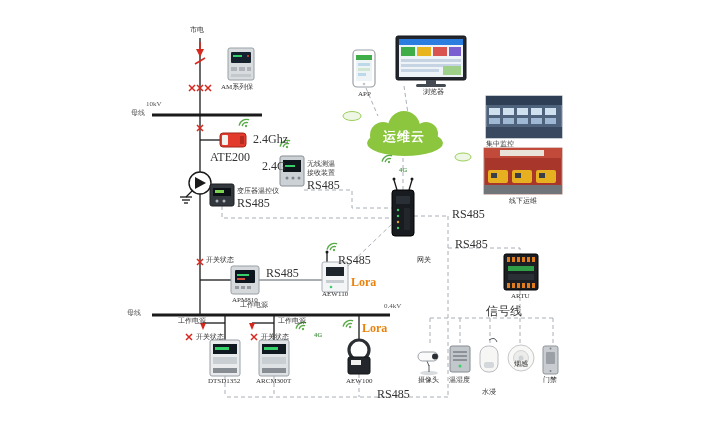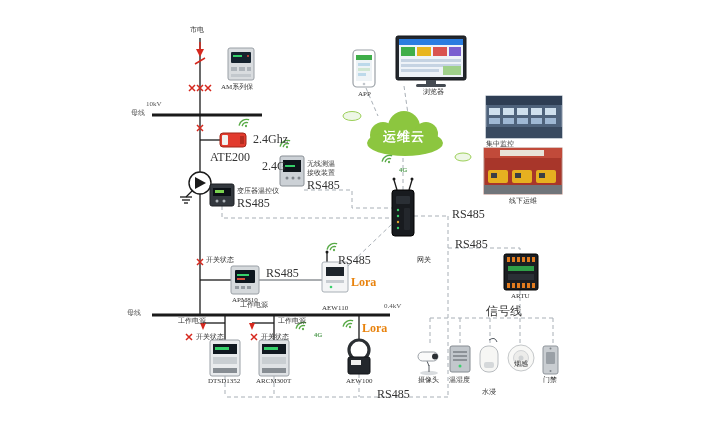--- a/index.html
+++ b/index.html
@@ -339,21 +339,21 @@
 <div class="lbl" style="left:486px;top:140px">集中监控</div>
 <div class="lbl" style="left:509px;top:197px">线下运维</div>
 <div class="lbl green" style="left:399px;top:166px">4G</div>
 <div class="lbl" style="left:417px;top:256px">网关</div>
 <div class="lbl small" style="left:452px;top:208px">RS485</div>
 <div class="lbl small" style="left:455px;top:238px">RS485</div>
 <div class="lbl" style="left:206px;top:256px">开关状态</div>
 <div class="lbl small" style="left:266px;top:267px">RS485</div>
 <div class="lbl" style="left:232px;top:296px">APM810</div>
 <div class="lbl small" style="left:338px;top:254px">RS485</div>
-<div class="lbl" style="left:322px;top:304px">AEW110</div>
+<div class="lbl" style="left:322px;top:290px">AEW110</div>
 <div class="lbl orange" style="left:351px;top:276px">Lora</div>
 <div class="lbl gray" style="left:127px;top:309px">母线</div>
 <div class="lbl gray" style="left:384px;top:302px">0.4kV</div>
 <div class="lbl" style="left:240px;top:301px">工作电源</div>
 <div class="lbl" style="left:178px;top:317px">工作电源</div>
 <div class="lbl" style="left:278px;top:317px">工作电源</div>
 <div class="lbl" style="left:196px;top:333px">开关状态</div>
 <div class="lbl" style="left:261px;top:333px">开关状态</div>
 <div class="lbl green" style="left:314px;top:331px">4G</div>
 <div class="lbl orange" style="left:362px;top:322px">Lora</div>

